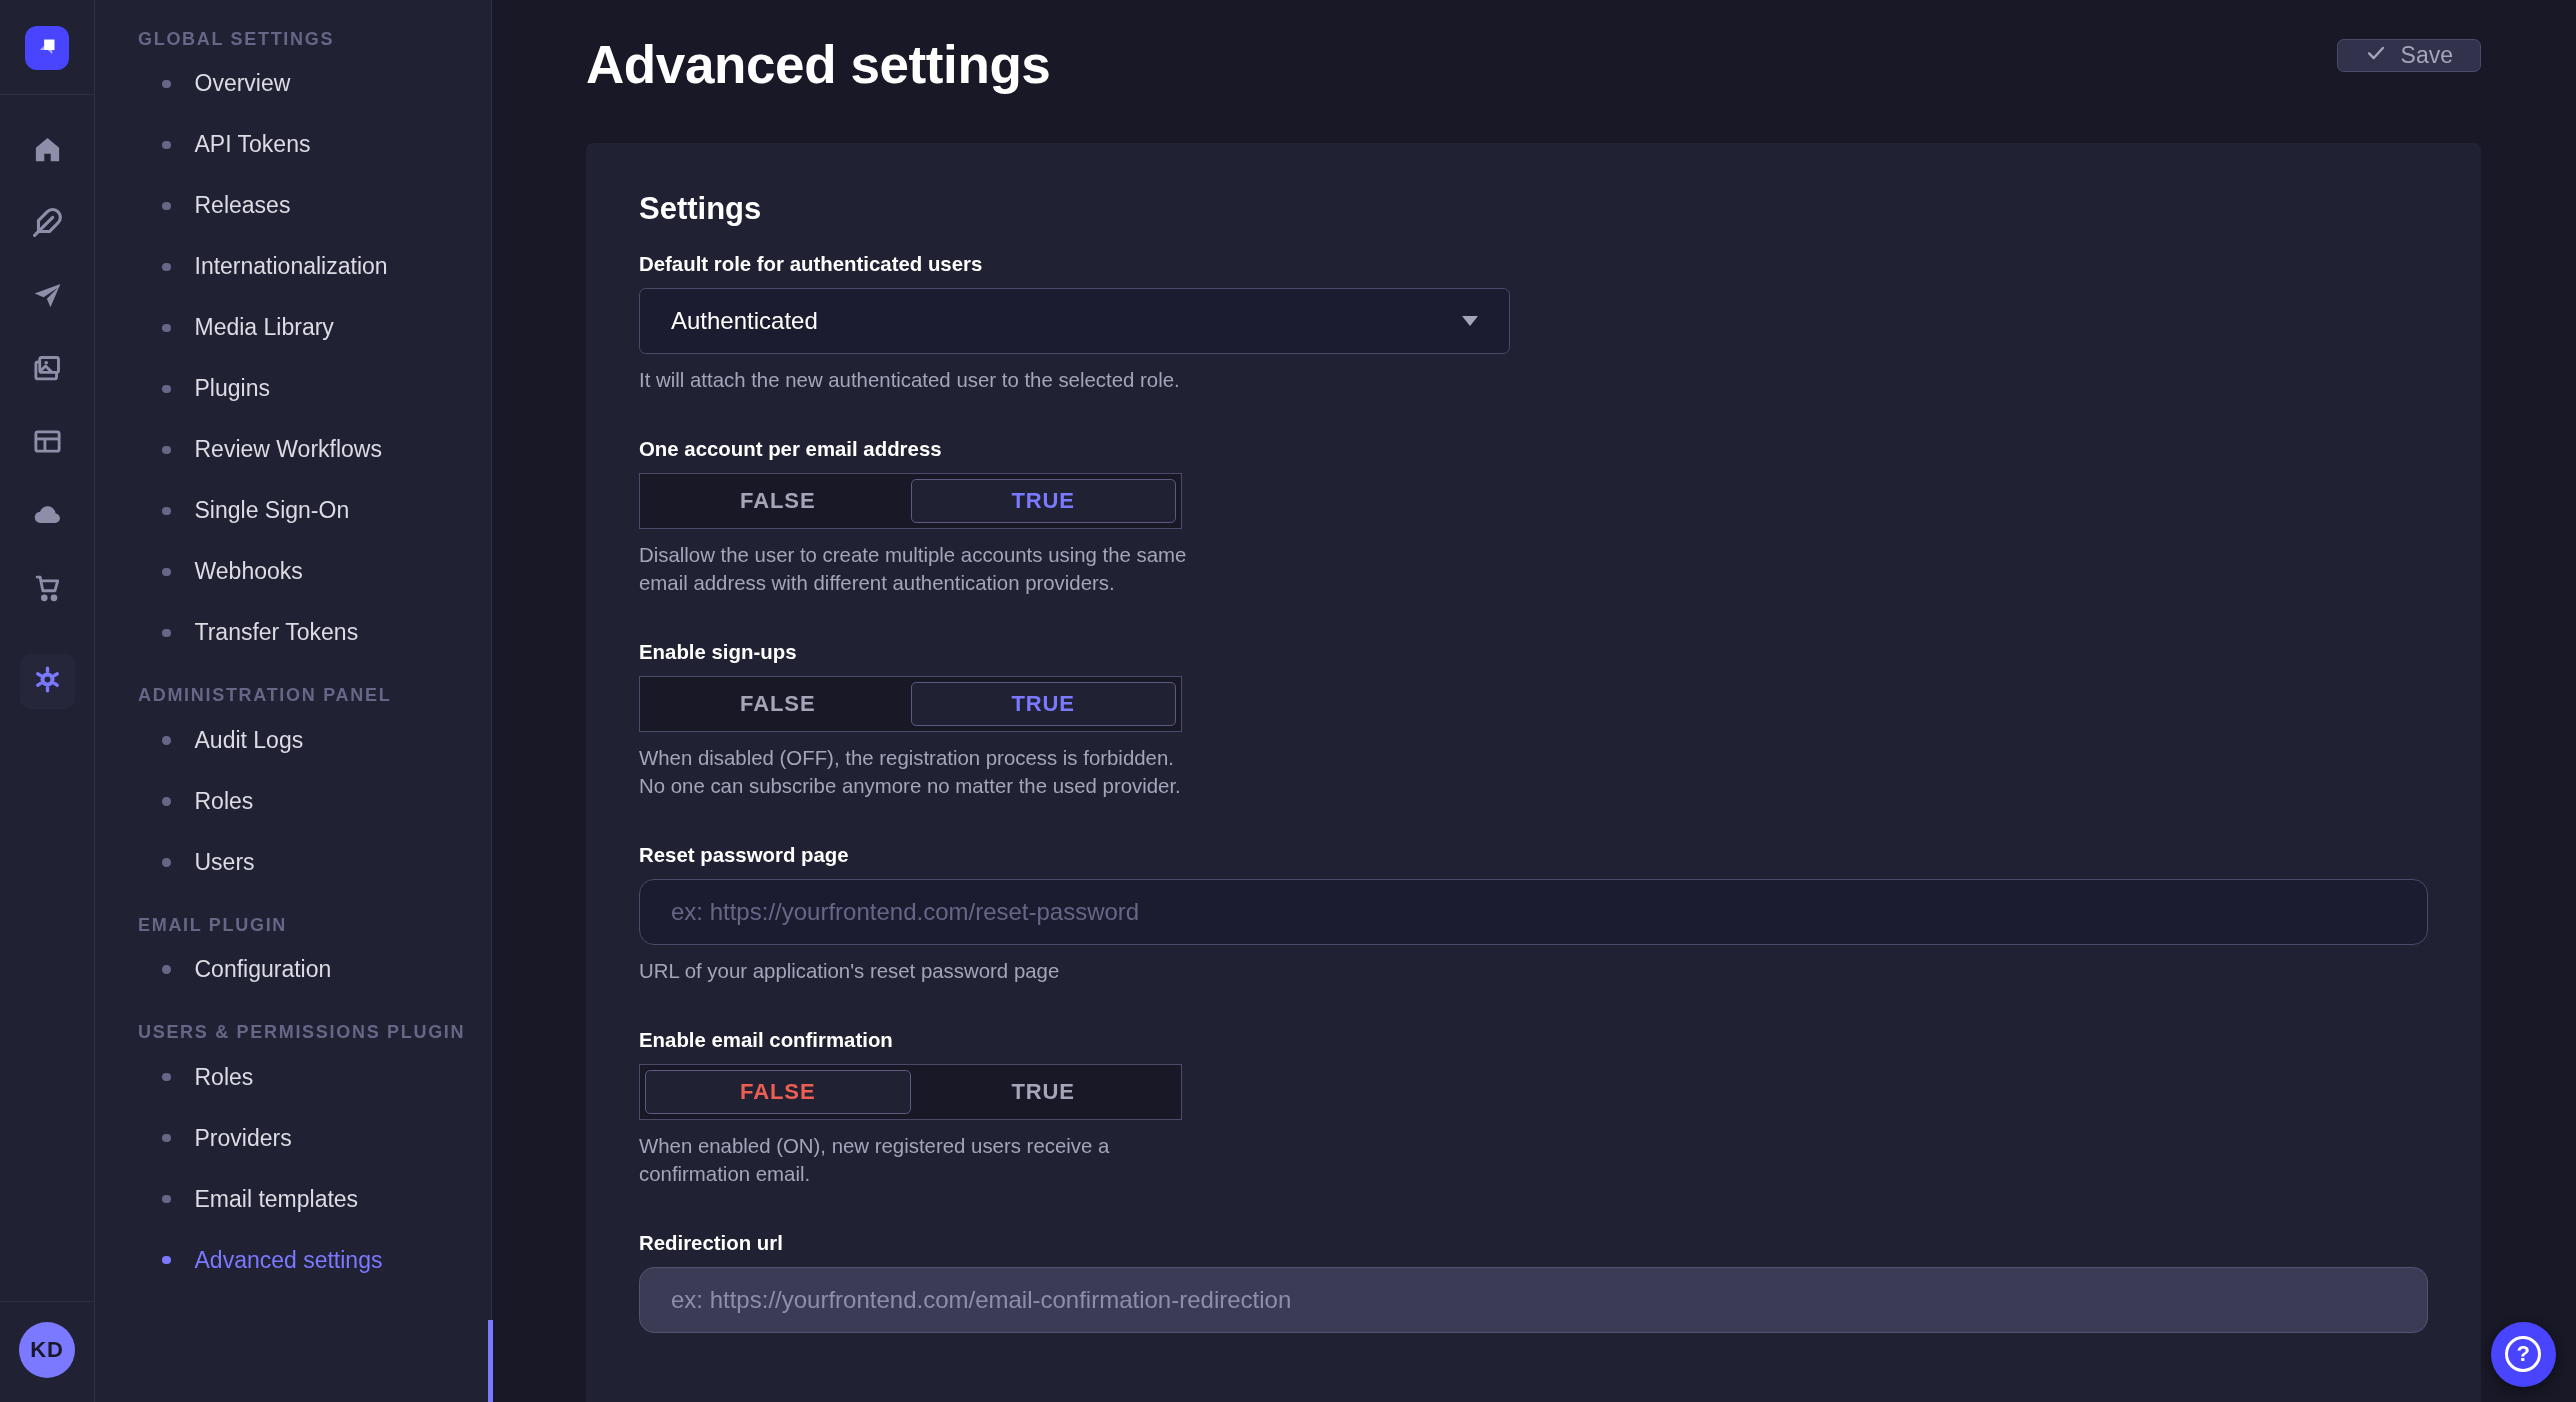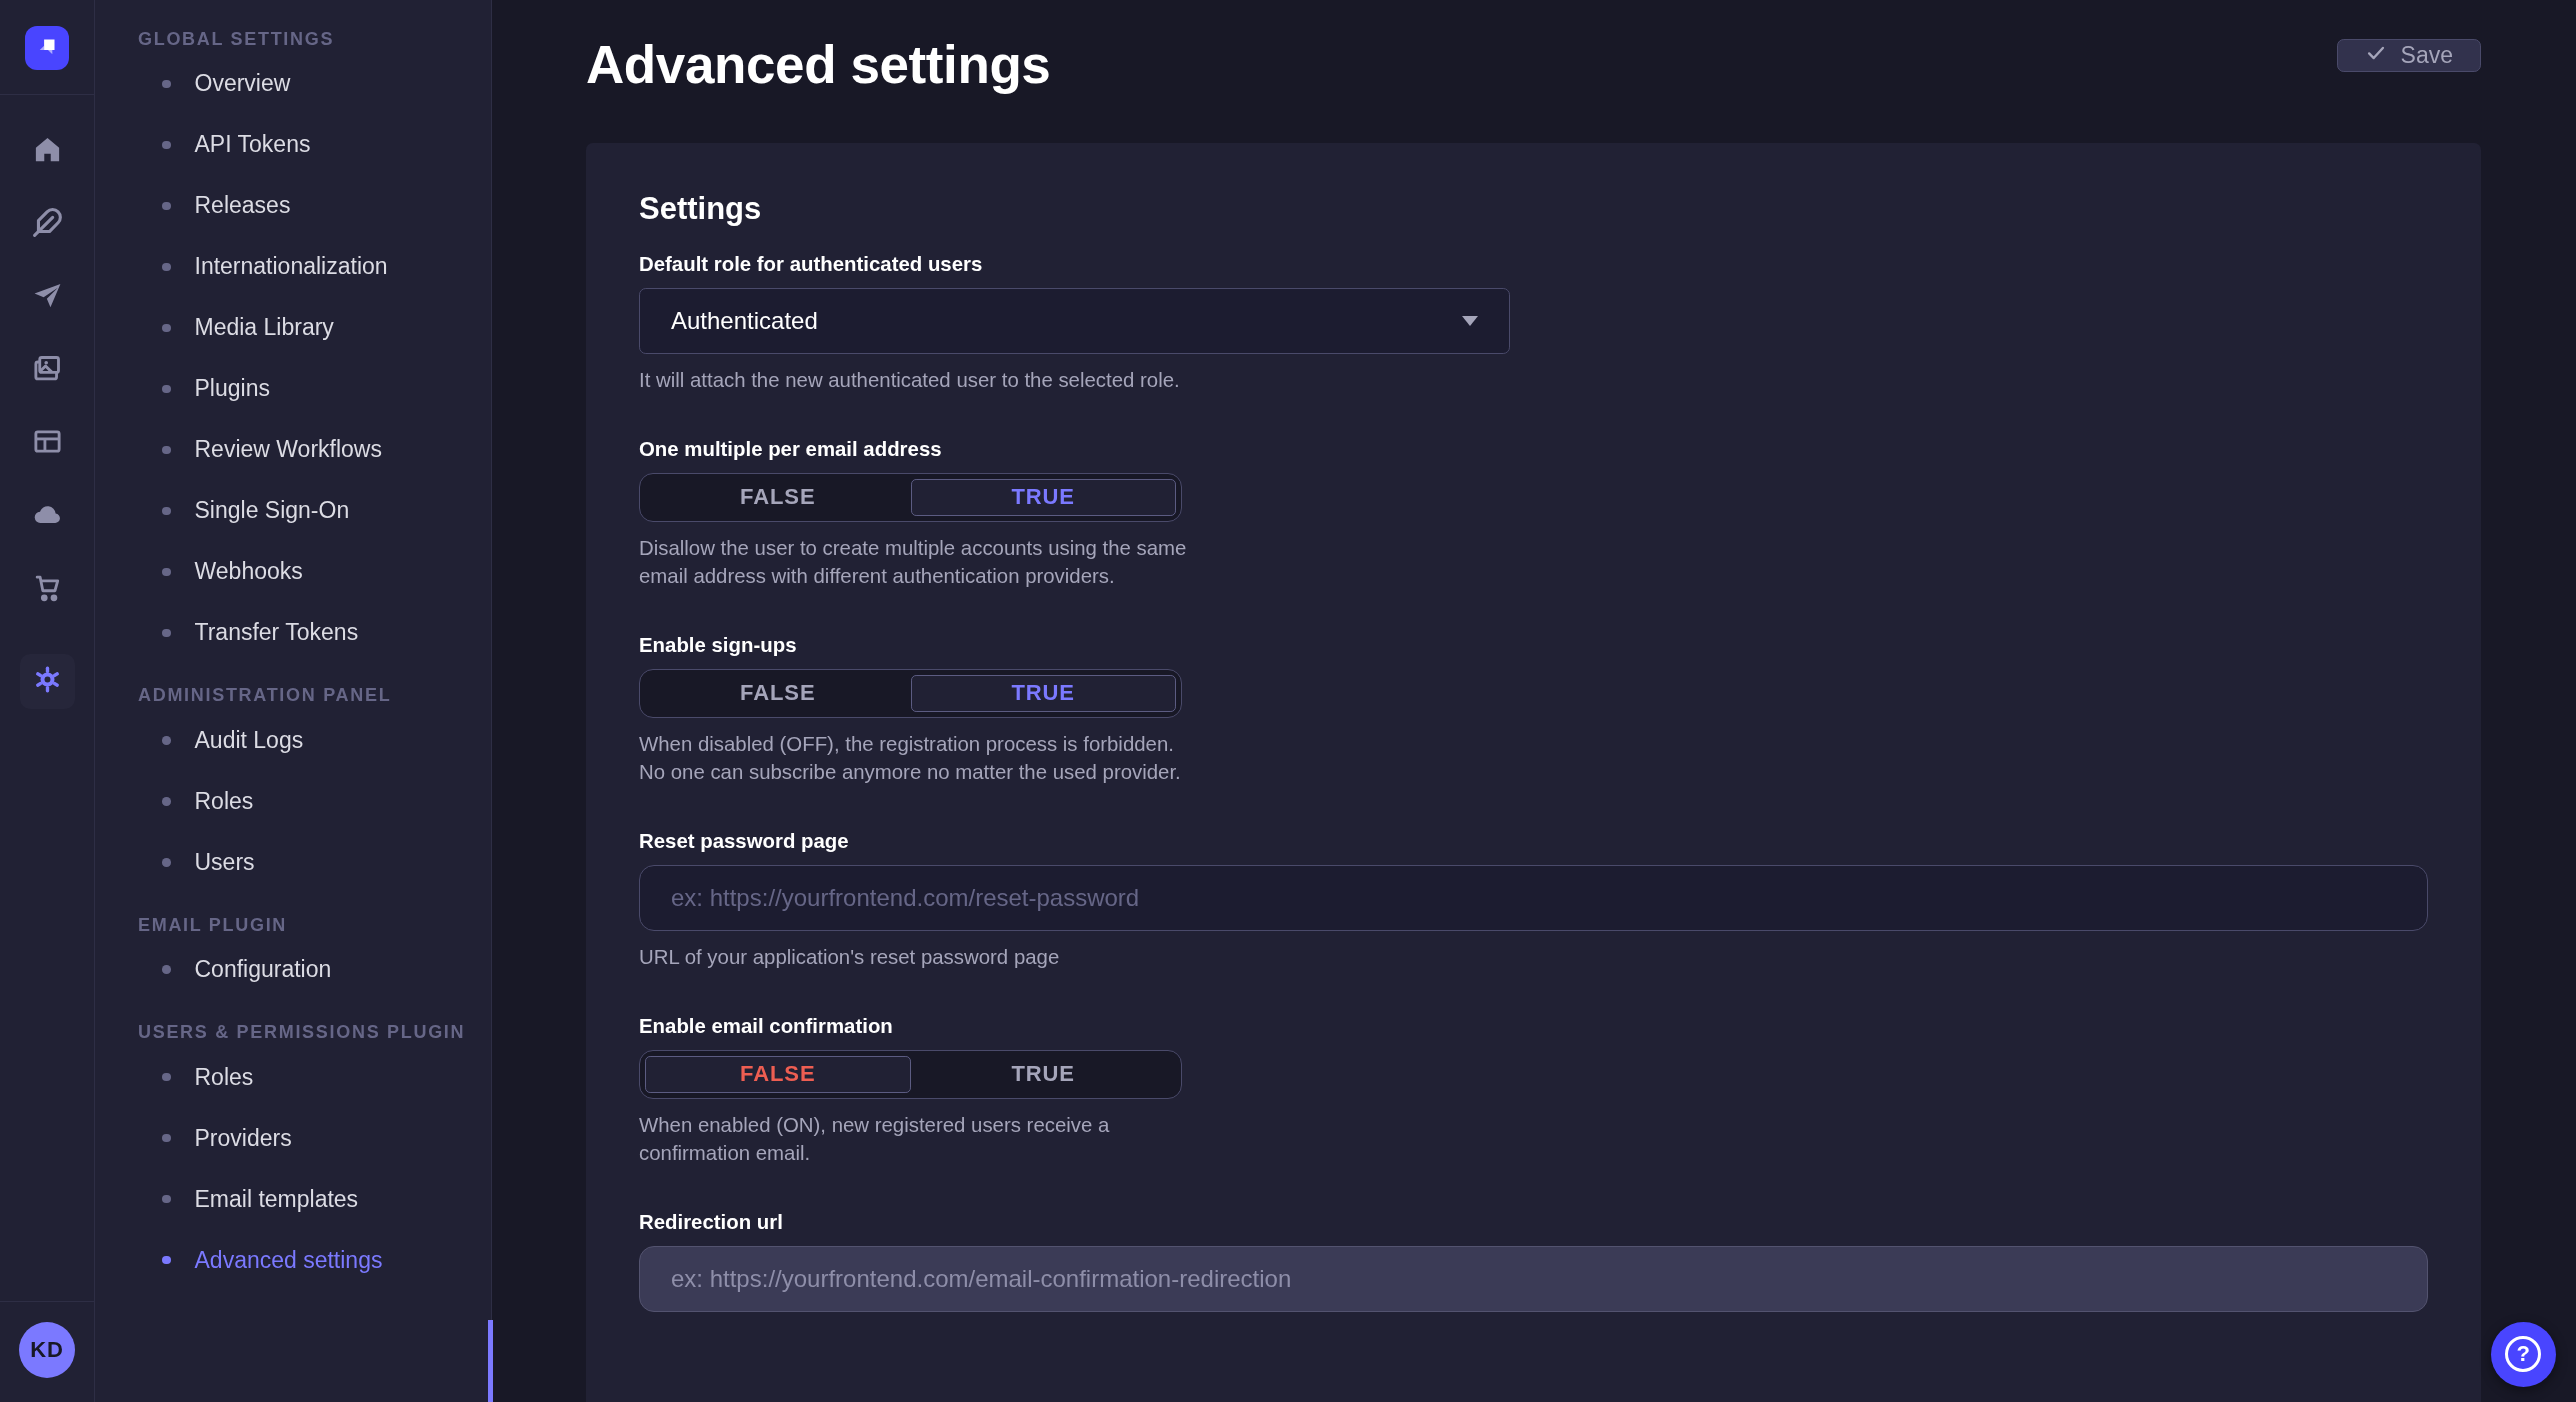--- a/index.html
+++ b/index.html
@@ -97,22 +97,22 @@
     background:#1c1c30; display:flex; align-items:center; justify-content:space-between;
     padding:12px 31px; cursor:pointer;
   }
   .select-value { font-size:24px; color:#ffffff; }
   .caret-down {
     width:0; height:0; border-left:8.5px solid transparent;
     border-right:8.5px solid transparent; border-top:10.2px solid #a5a5ba;
   }
 
   .toggle {
-    width:543px; height:49px; background:#181826;
-    border:1.7px solid #4a4a6a; border-radius:14px;
+    width:543px; height:56px; background:#181826;
+    border:1.7px solid #4a4a6a; border-radius:0;
     padding:5.1px; display:flex;
   }
   .toggle-seg {
     flex:1; display:flex; align-items:center; justify-content:center;
     font-size:22px; font-weight:700; letter-spacing:0.9px;
     color:#a5a5ba; border:1.7px solid transparent; border-radius:5.1px;
     background:transparent; font-family:inherit; cursor:pointer;
   }
   .toggle-seg.sel { background:#212134; border-color:#5c5c82; }
   .toggle-seg.sel.on  { color:#7b79ff; }
@@ -342,21 +342,21 @@
       <div class="field">
         <label class="field-label">Default role for authenticated users</label>
         <div class="select-box">
           <span class="select-value">Authenticated</span>
           <span class="caret-down"></span>
         </div>
         <div class="field-hint">It will attach the new authenticated user to the selected role.</div>
       </div>
 
       <div class="field">
-        <label class="field-label">One multiple per email address</label>
+        <label class="field-label">One account per email address</label>
         <div class="toggle">
           <button class="toggle-seg">FALSE</button>
           <button class="toggle-seg sel on">TRUE</button>
         </div>
         <div class="field-hint hint-narrow">Disallow the user to create multiple accounts using the same email address with different authentication providers.</div>
       </div>
 
       <div class="field">
         <label class="field-label">Enable sign-ups</label>
         <div class="toggle">

